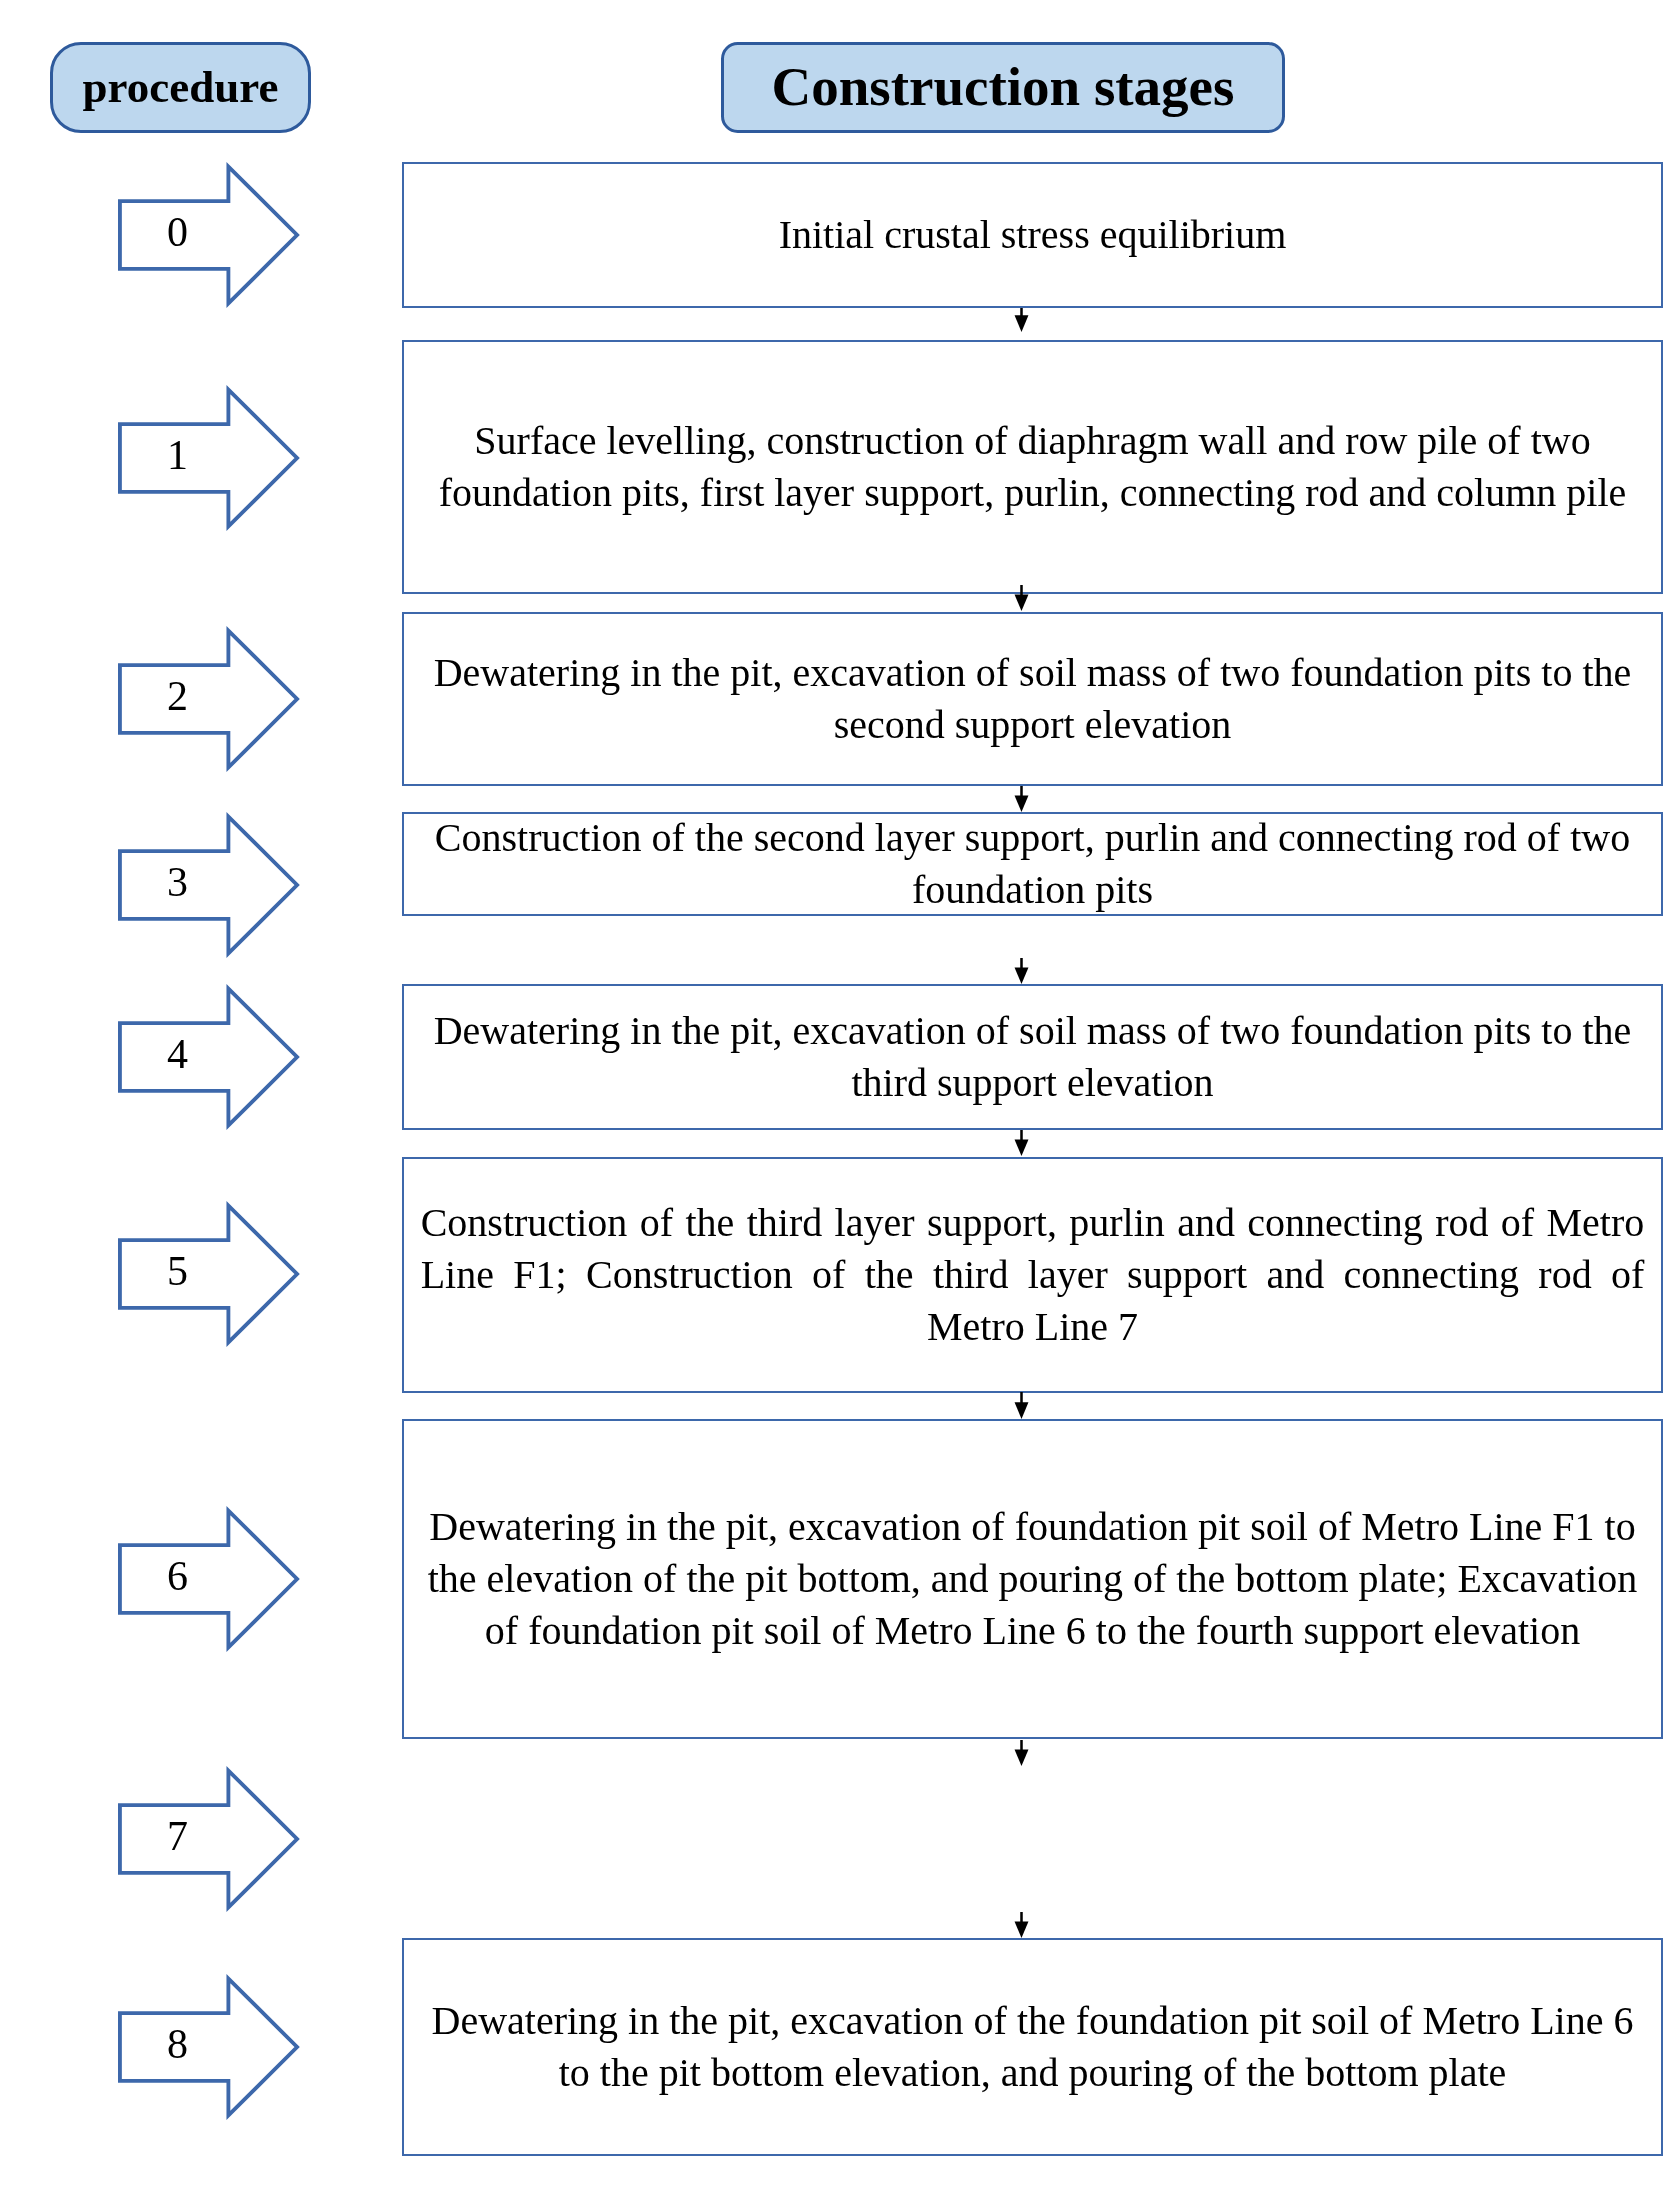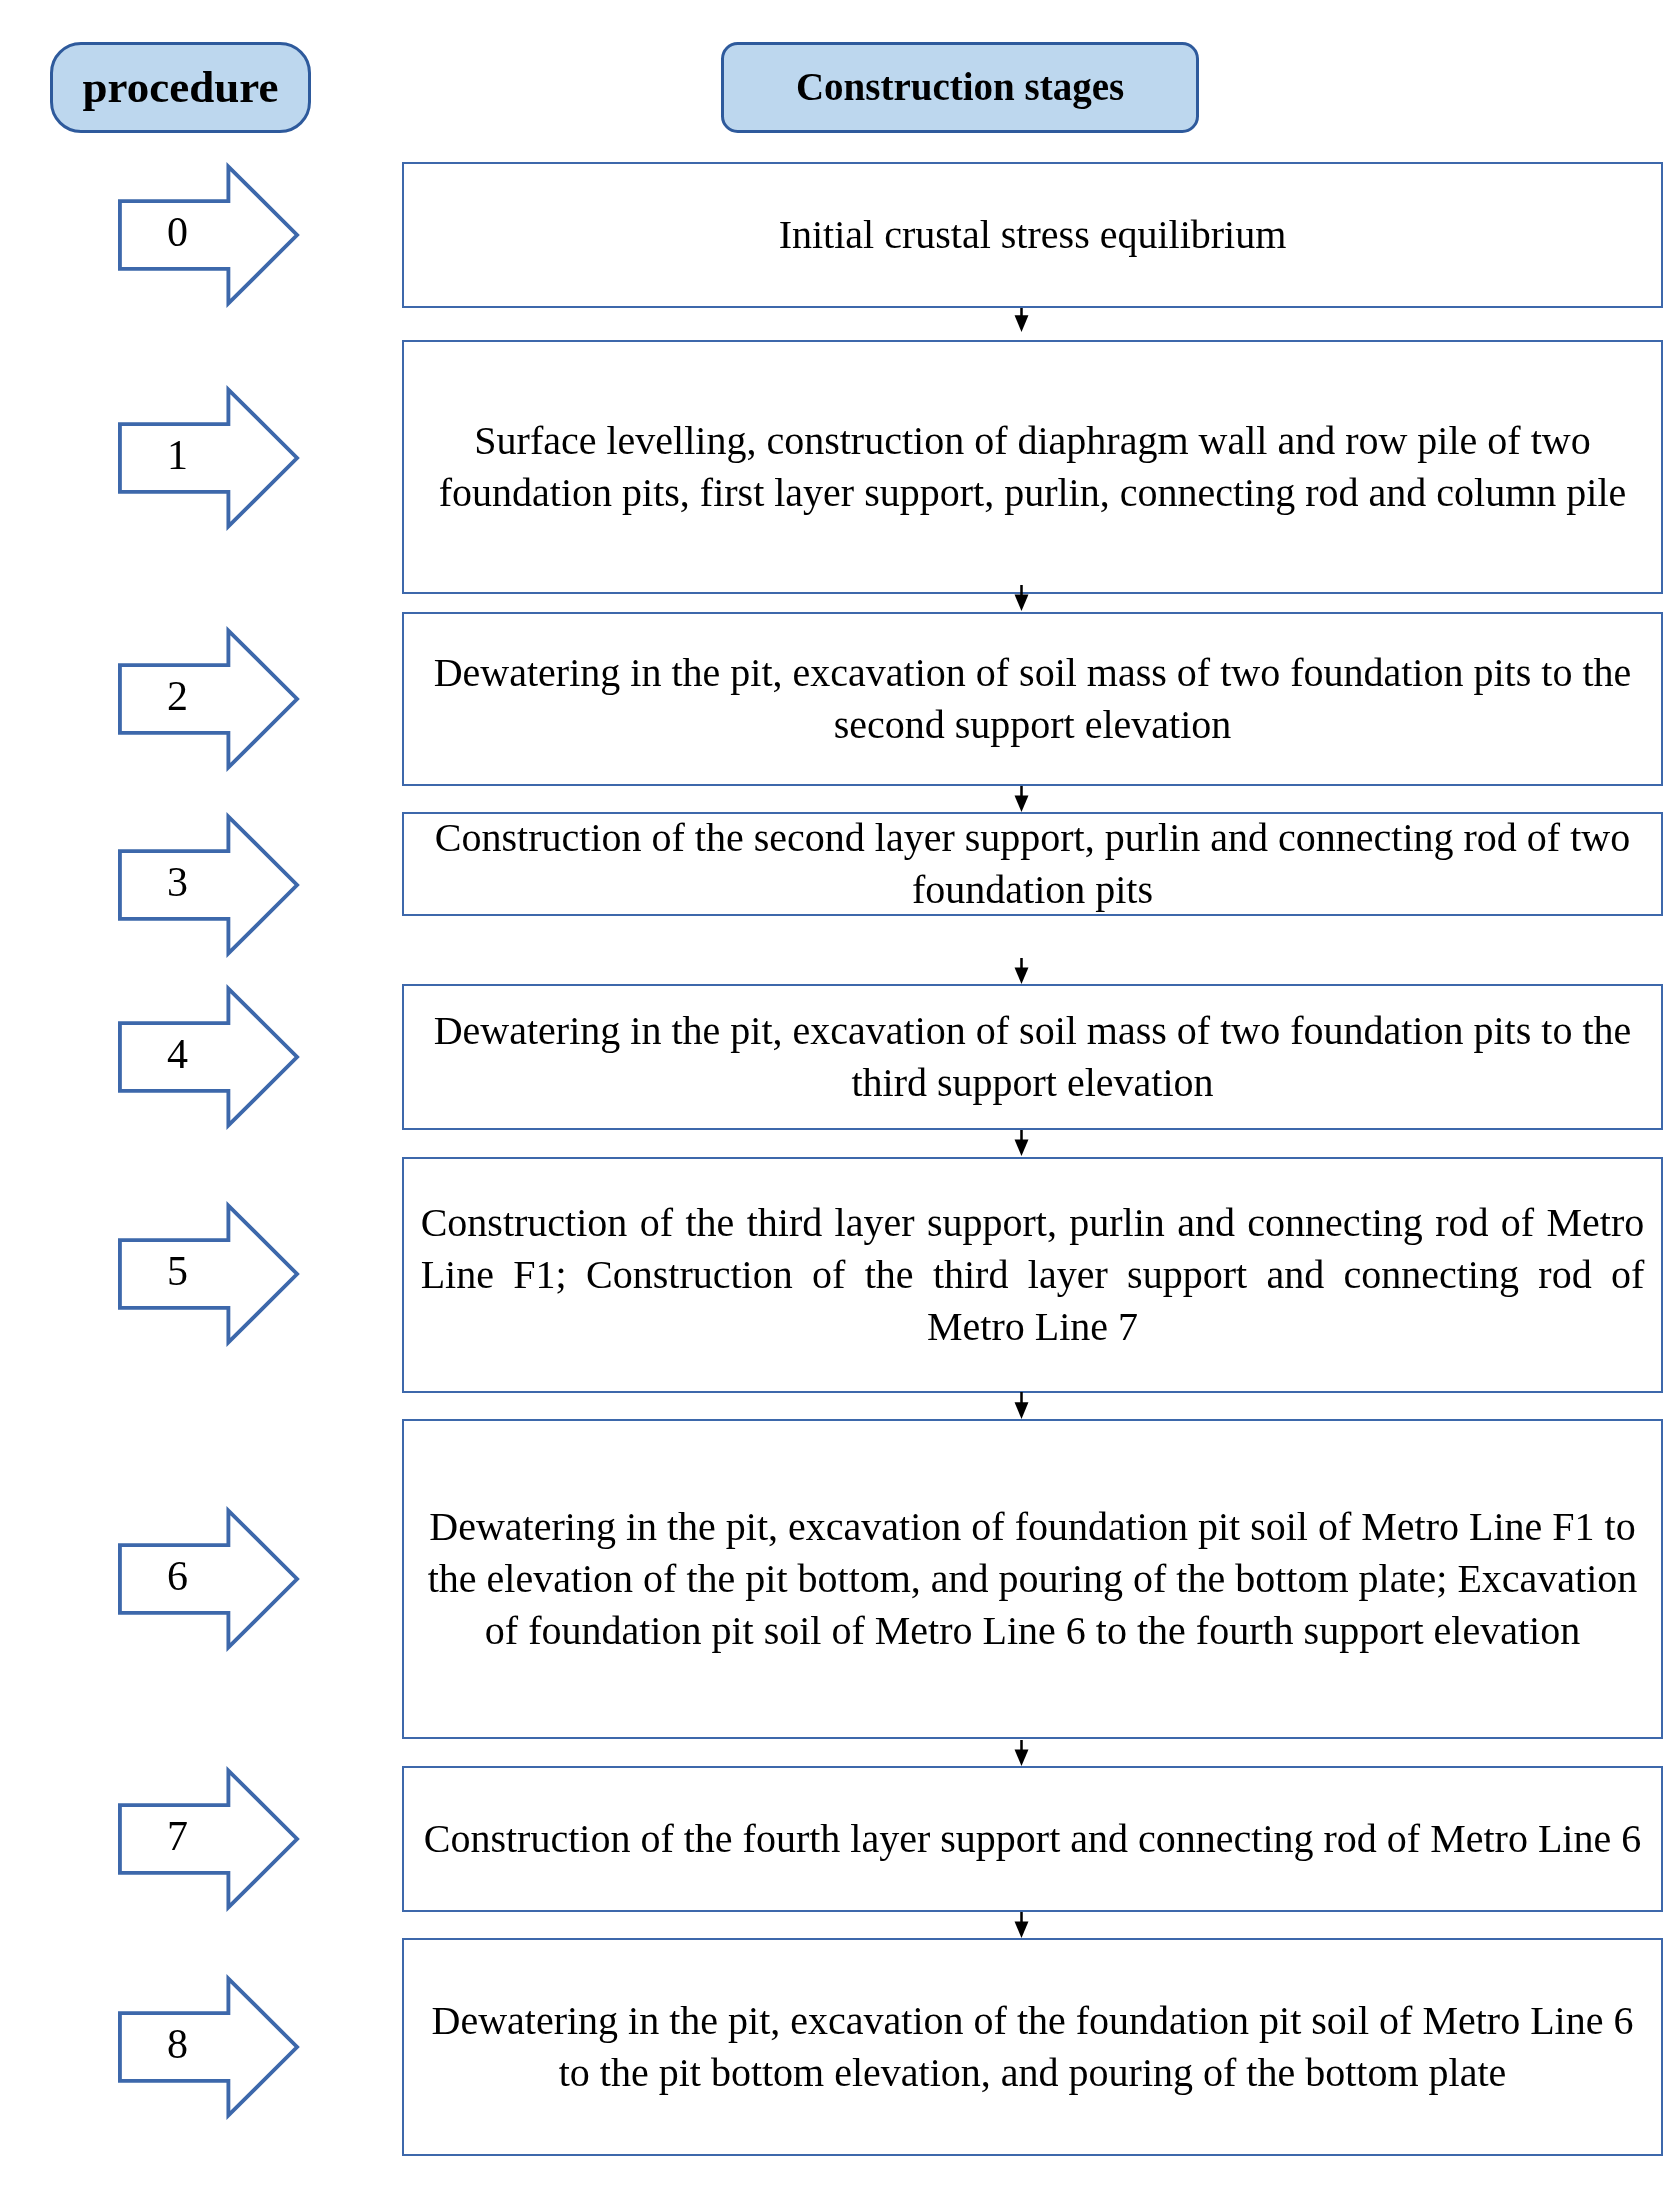--- a/index.html
+++ b/index.html
@@ -33,23 +33,23 @@
     left: 50px;
     top: 42px;
     width: 261px;
     height: 91px;
     font-size: 45px;
     border-radius: 31px;
   }
   #pill-stages {
     left: 721px;
     top: 42px;
-    width: 478px;
+    width: 564px;
     height: 91px;
-    font-size: 39px;
+    font-size: 55px;
   }
 
   
   #flow {
     position: absolute;
     left: 0;
     top: 0;
     width: 1674px;
     height: 2194px;
   }
@@ -228,23 +228,20 @@
         <line x1="15" y1="0" x2="15" y2="19" stroke="#000000" stroke-width="4"></line>
         <polygon points="4,15 26,15 15,41" fill="#000000"></polygon>
       </svg>
     </div>
     <div class="proc-arrow" style="top: 1768px; height: 142px;">
       <svg viewBox="0 0 282 222" preserveAspectRatio="none">
         <polygon points="3,58 172,58 172,4 279,111 172,218 172,164 3,164" fill="none" stroke="#3d68ab" stroke-width="6" stroke-linejoin="miter"></polygon>
       </svg>
       <div class="num" style="top: 47px;">7</div>
     </div>
-    <div class="step-box" style="top: 1766px; height: 146px;">
-      <span class="txt">Construction of the fourth layer support and connecting rod of Metro Line 6</span>
-    </div>
     <div class="connector" style="top: 1912px; height: 26px;">
       <svg viewBox="0 0 30 41" preserveAspectRatio="none">
         <line x1="15" y1="0" x2="15" y2="19" stroke="#000000" stroke-width="4"></line>
         <polygon points="4,15 26,15 15,41" fill="#000000"></polygon>
       </svg>
     </div>
     <div class="proc-arrow" style="top: 1976px; height: 142px;">
       <svg viewBox="0 0 282 222" preserveAspectRatio="none">
         <polygon points="3,58 172,58 172,4 279,111 172,218 172,164 3,164" fill="none" stroke="#3d68ab" stroke-width="6" stroke-linejoin="miter"></polygon>
       </svg>

